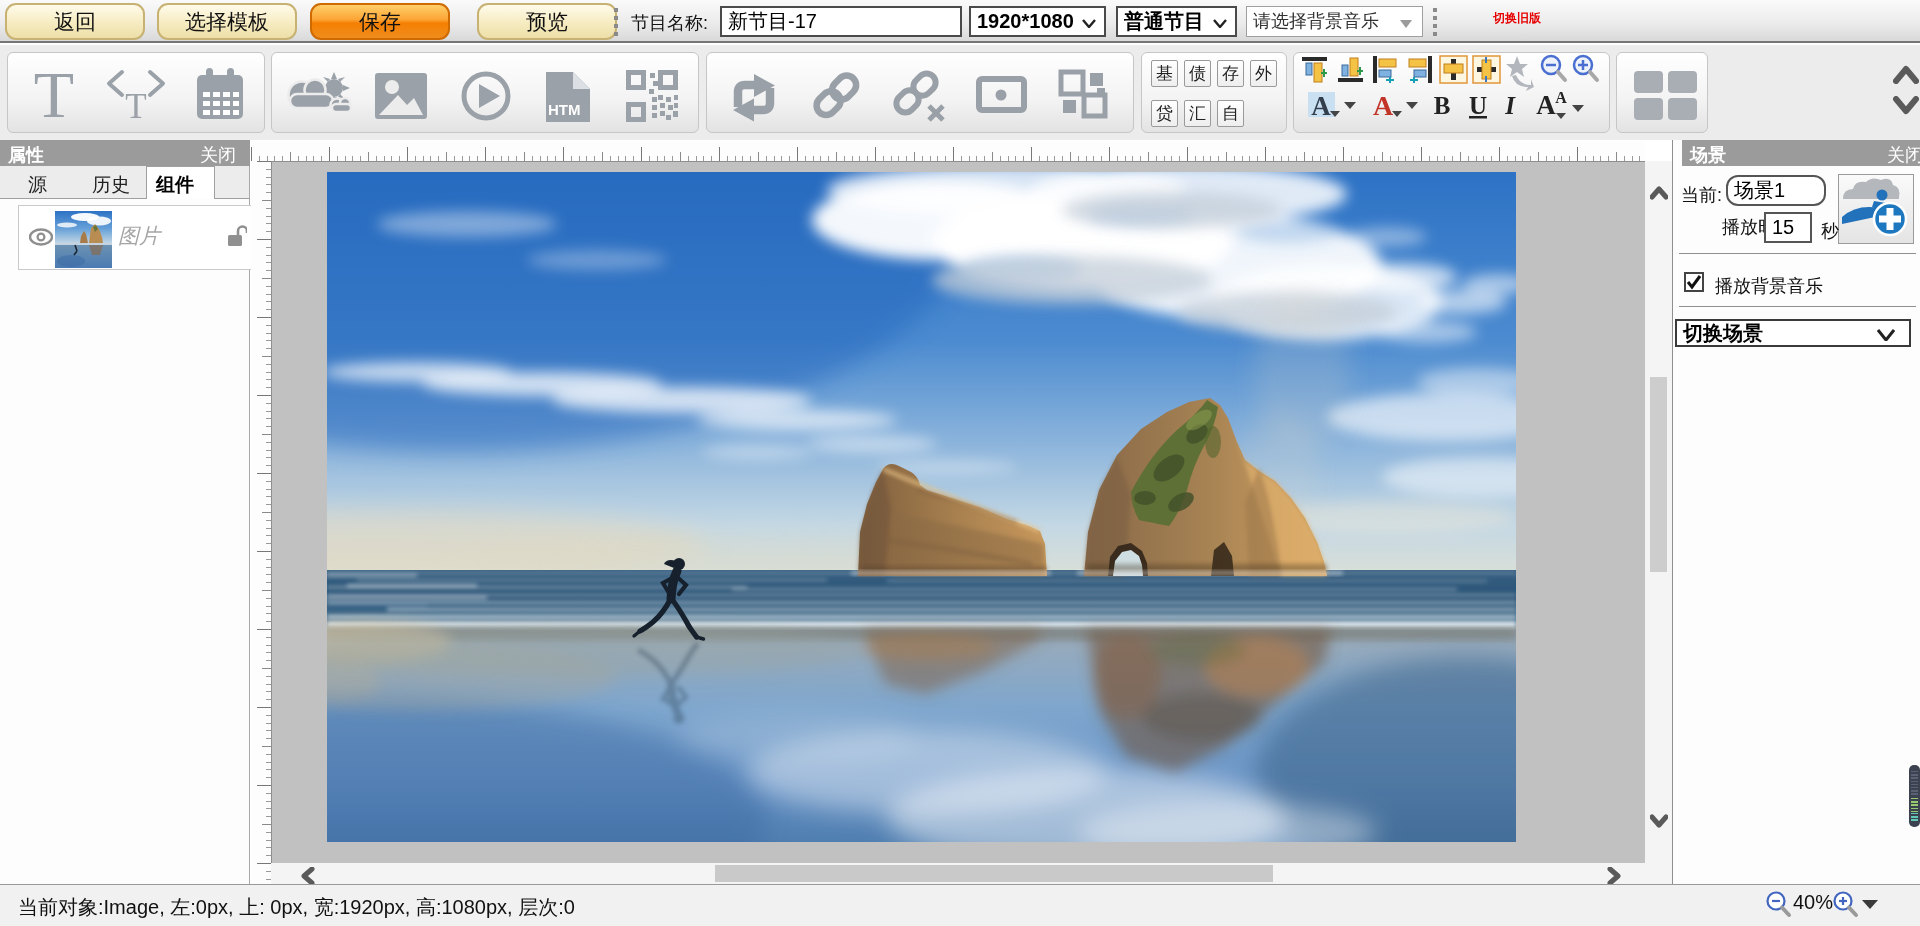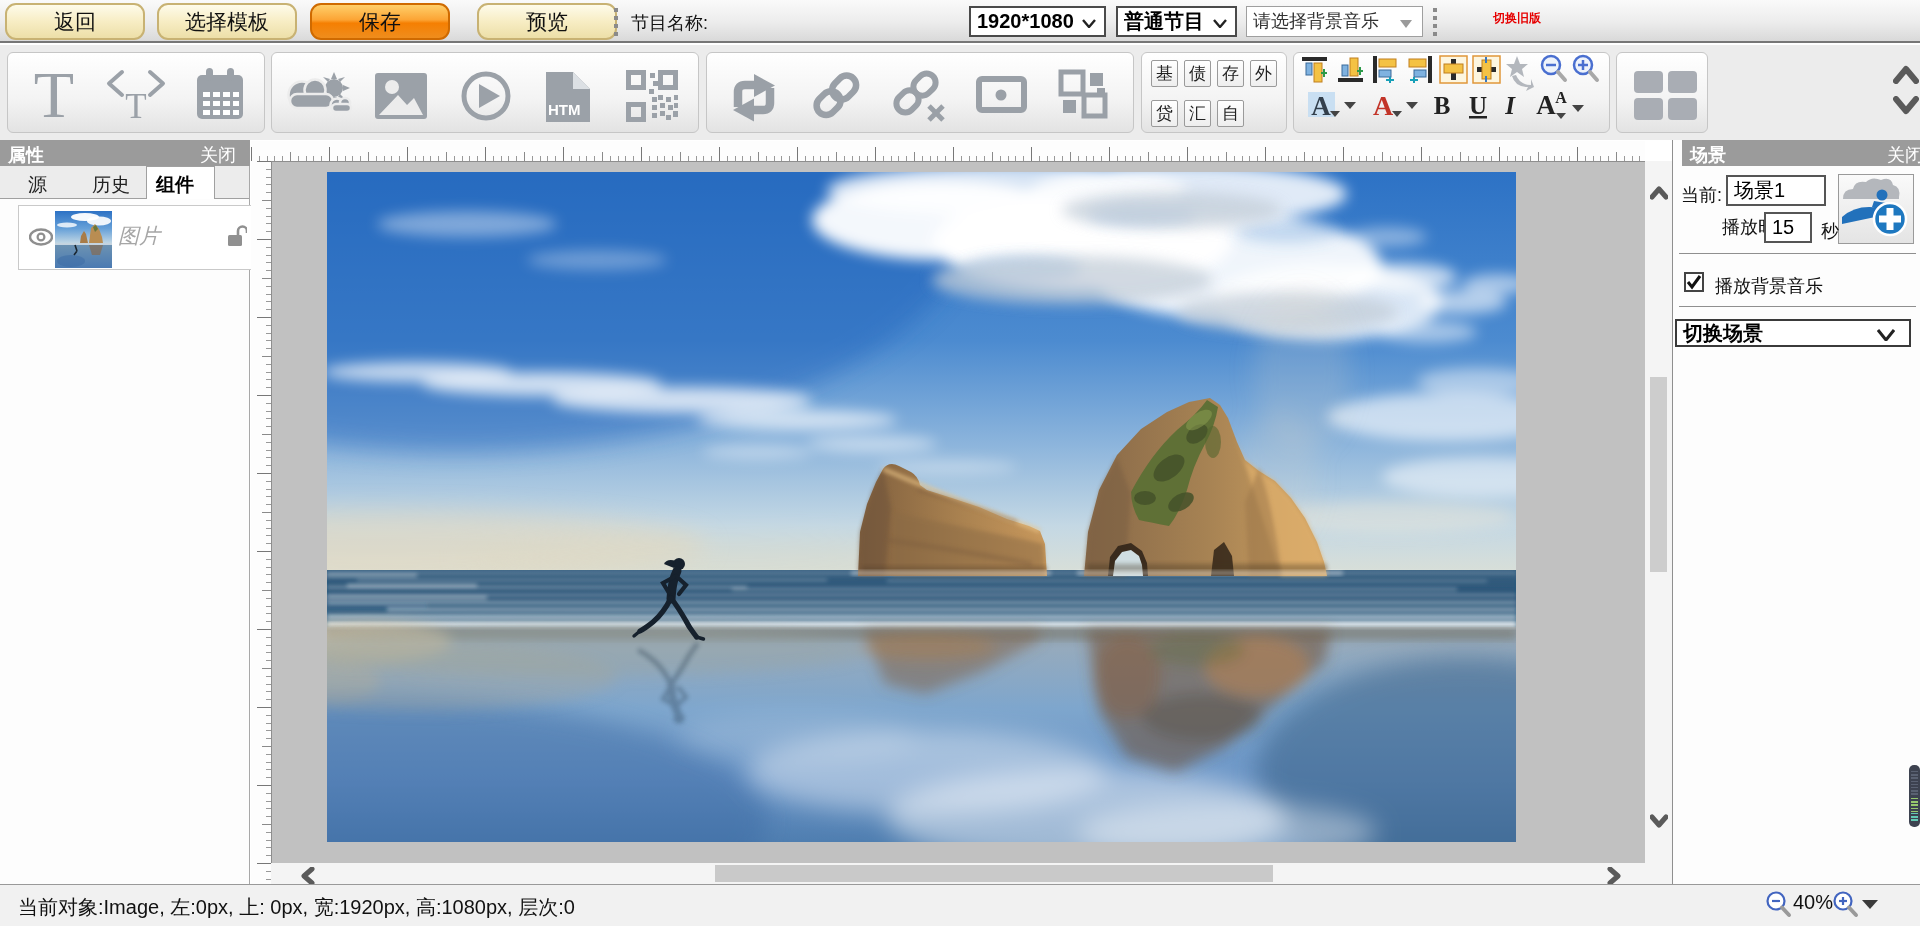--- a/index.html
+++ b/index.html
@@ -52,20 +52,21 @@
 </style>
 </head>
 <body>
 <div id="row1">
   <div class="btn" style="left:5px;width:140px;">返回</div>
   <div class="btn" style="left:157px;width:140px;">选择模板</div>
   <div class="btn save" style="left:310px;width:140px;">保存</div>
   <div class="btn" style="left:463px;width:140px;margin-left:14px;">预览</div>
   <div class="vdots" style="left:614px;"></div>
   <div class="lbl" style="left:631px;top:11px;">节目名称:</div>
+  <div class="inp" style="left:720px;top:6px;width:242px;height:31px;">新节目-17</div>
   <div class="sel" style="left:969px;top:6px;width:137px;height:31px;">1920*1080
     <svg class="selchev" style="right:8px;top:11px;" viewBox="0 0 14 9">
         <path d="M1 1 L7 8 L13 1" fill="none" stroke="#222" stroke-width="2.4"></path>
       </svg></div>
   <div class="sel" style="left:1116px;top:6px;width:121px;height:31px;">普通节目
     <svg class="selchev" style="right:8px;top:11px;" viewBox="0 0 14 9">
         <path d="M1 1 L7 8 L13 1" fill="none" stroke="#222" stroke-width="2.4"></path>
       </svg></div>
   <div class="inp" style="left:1246px;top:6px;width:177px;height:31px;border:1px solid #9f9f9f;font-size:18px;line-height:28px;color:#333;">请选择背景音乐
     <svg class="selchev" style="right:10px;top:13px;width:12px;height:8px;" viewBox="0 0 12 8">
@@ -551,21 +552,21 @@
       <path class="chev" d="M3 2 L11 9 L3 16"></path>
     </svg>
 </div>
 
 <div id="rpanel">
   <div class="panelhead" style="left:0;top:0;width:248px;margin-left:9px;">
       <span style="position:absolute;left:8px;top:3px;font-weight:bold;">场景</span>
       <span style="position:absolute;left:205px;top:3px;">关闭</span>
     </div>
   <span class="lbl" style="left:8px;top:43px;">当前:</span>
-  <div class="inp" style="left:53px;top:35px;width:100px;height:31px;border-color:#555;font-size:20px;">场景1</div>
+  <div class="inp" style="left:53px;top:35px;width:100px;height:31px;border-color:#555;font-size:20px;border-radius:12px;">场景1</div>
   <div class="abs" style="left:165px;top:34px;width:76px;height:70px;border:1px solid #9a9a9a;background:linear-gradient(#fafafa,#e4e4e4);" id="scenethumb">
     <svg width="74" height="68" viewBox="0 0 74 68">
       <path d="M4 24 Q4 14 14 14 Q16 5 27 7 Q33 1 42 5 Q52 1 54 10 Q62 12 60 22 L60 24 Z" fill="#b4b7bc"></path>
       <path d="M3 42 Q18 29 40 33 L41 41 L3 49 Z" fill="#2271bb"></path>
       <circle cx="43" cy="20" r="5.5" fill="#2271bb"></circle>
       <path d="M35 26 L47 28 L43 36 L33 32 Z" fill="#2271bb"></path>
       <circle cx="51" cy="44" r="16" fill="#1e78c0" stroke="#fff" stroke-width="2.5"></circle>
       <rect x="47.5" y="33" width="7" height="22" fill="#fff"></rect>
       <rect x="40" y="40.5" width="22" height="7" fill="#fff"></rect>
     </svg>

